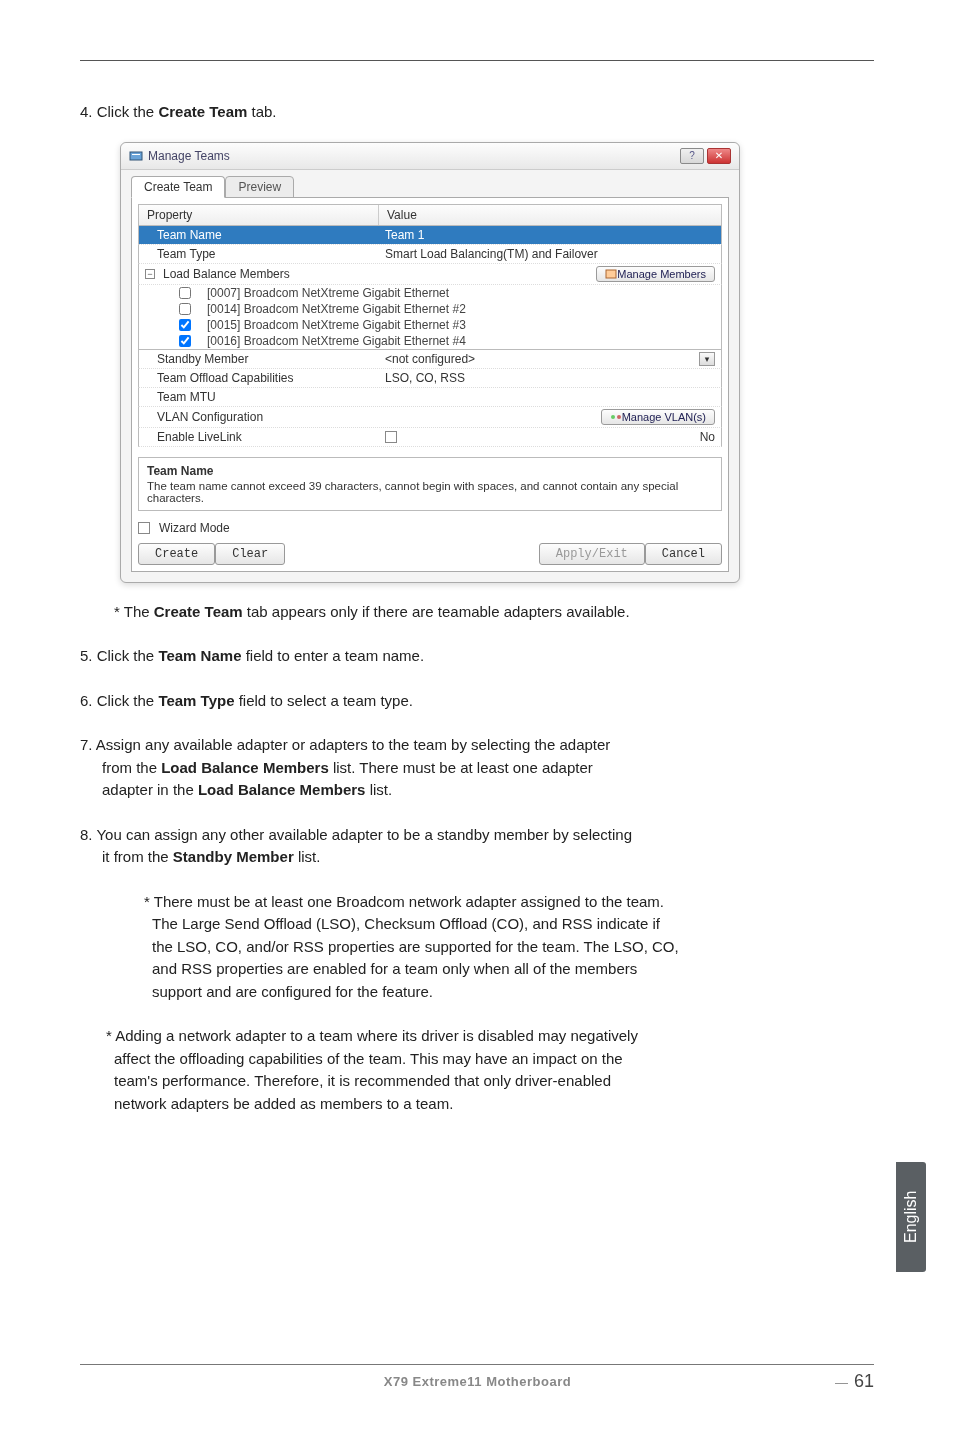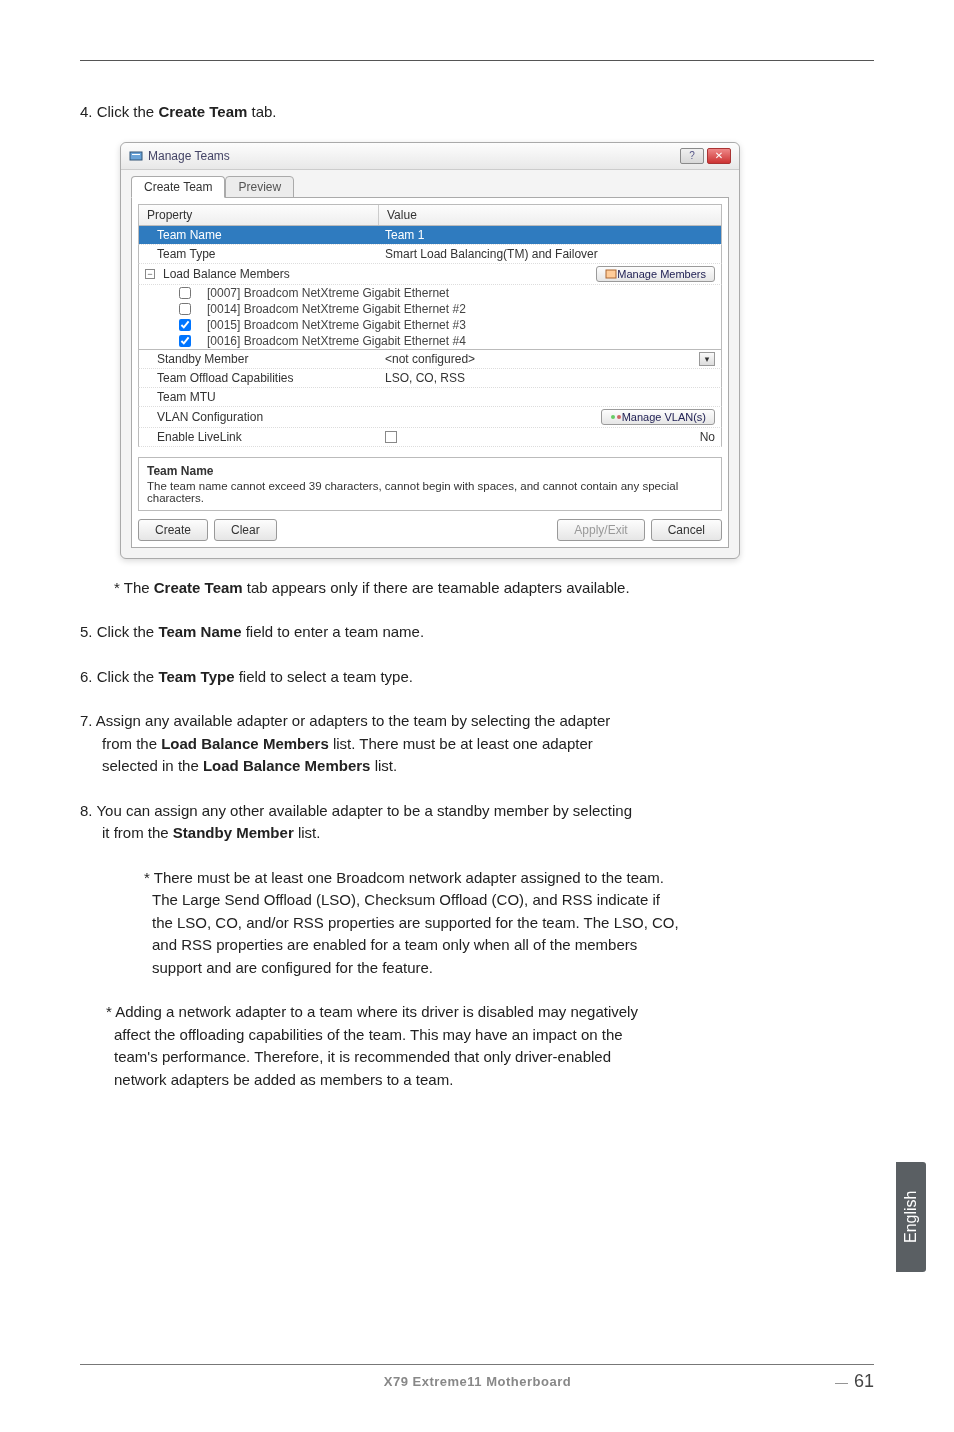--- a/index.html
+++ b/index.html
@@ -173,21 +173,21 @@
     padding:6px 8px;
     margin-top:10px;
     font-size:11.5px;
     color:#333;
   }
   .desc-title { font-weight:bold; font-size:12px; margin-bottom:2px;}
   .wizard-row { margin-top:10px; display:flex; align-items:center; gap:5px; font-size:12px;}
   .dlg-buttons {
     display:flex; justify-content:space-between; margin-top:8px;
   }
-  .dlg-buttons .left, .dlg-buttons .right { display:flex; gap:6px;}
+  .dlg-buttons .left, .dlg-buttons .right { display:flex; gap:0;font-family:Liberation Mono, monospace;}
   .dlg-btn {
     padding: 3px 16px;
     border:1px solid #999;
     border-radius:3px;
     background: linear-gradient(#fdfdfd,#e6e6e6);
     font-size:12px;
     color:#333;
   }
   .dlg-btn.disabled { color:#999; }
 
@@ -342,20 +342,24 @@
               <span class="checkbox-sm"></span>
               <span>No</span>
             </div>
         </div>
 
         <div class="desc-box">
           <div class="desc-title">Team Name</div>
           <div>The team name cannot exceed 39 characters, cannot begin with spaces, and cannot contain any special characters.</div>
         </div>
 
+        <div class="wizard-row">
+          <span class="checkbox-sm"></span>
+          <span>Wizard Mode</span>
+        </div>
 
         <div class="dlg-buttons">
           <div class="left">
             <div class="dlg-btn">Create</div>
             <div class="dlg-btn">Clear</div>
           </div>
           <div class="right">
             <div class="dlg-btn disabled">Apply/Exit</div>
             <div class="dlg-btn">Cancel</div>
           </div>
@@ -372,21 +376,21 @@
     <span>5. Click the </span><span class="bold">Team Name</span><span> field to enter a team name.</span>
   </p>
 
   <p class="instr section">
     <span>6. Click the </span><span class="bold">Team Type</span><span> field to select a team type.</span>
   </p>
 
   <div class="instr section">
     <div>7. Assign any available adapter or adapters to the team by selecting the adapter</div>
     <div class="instr-indent"><span>from the </span><span class="bold">Load Balance Members</span><span> list. There must be at least one adapter</span></div>
-    <div class="instr-indent"><span>selected in the </span><span class="bold">Load Balance Members</span><span> list.</span></div>
+    <div class="instr-indent"><span>adapter in the </span><span class="bold">Load Balance Members</span><span> list.</span></div>
   </div>
 
   <div class="instr section">
     <div>8. You can assign any other available adapter to be a standby member by selecting</div>
     <div class="instr-indent"><span>it from the </span><span class="bold">Standby Member</span><span> list.</span></div>
   </div>
 
   <div class="instr section instr-indent2" style="margin-left:0;">
     <div style="padding-left:30px;">* There must be at least one Broadcom network adapter assigned to the team.</div>
     <div style="padding-left:38px;">The Large Send Offload (LSO), Checksum Offload (CO), and RSS indicate if</div>

